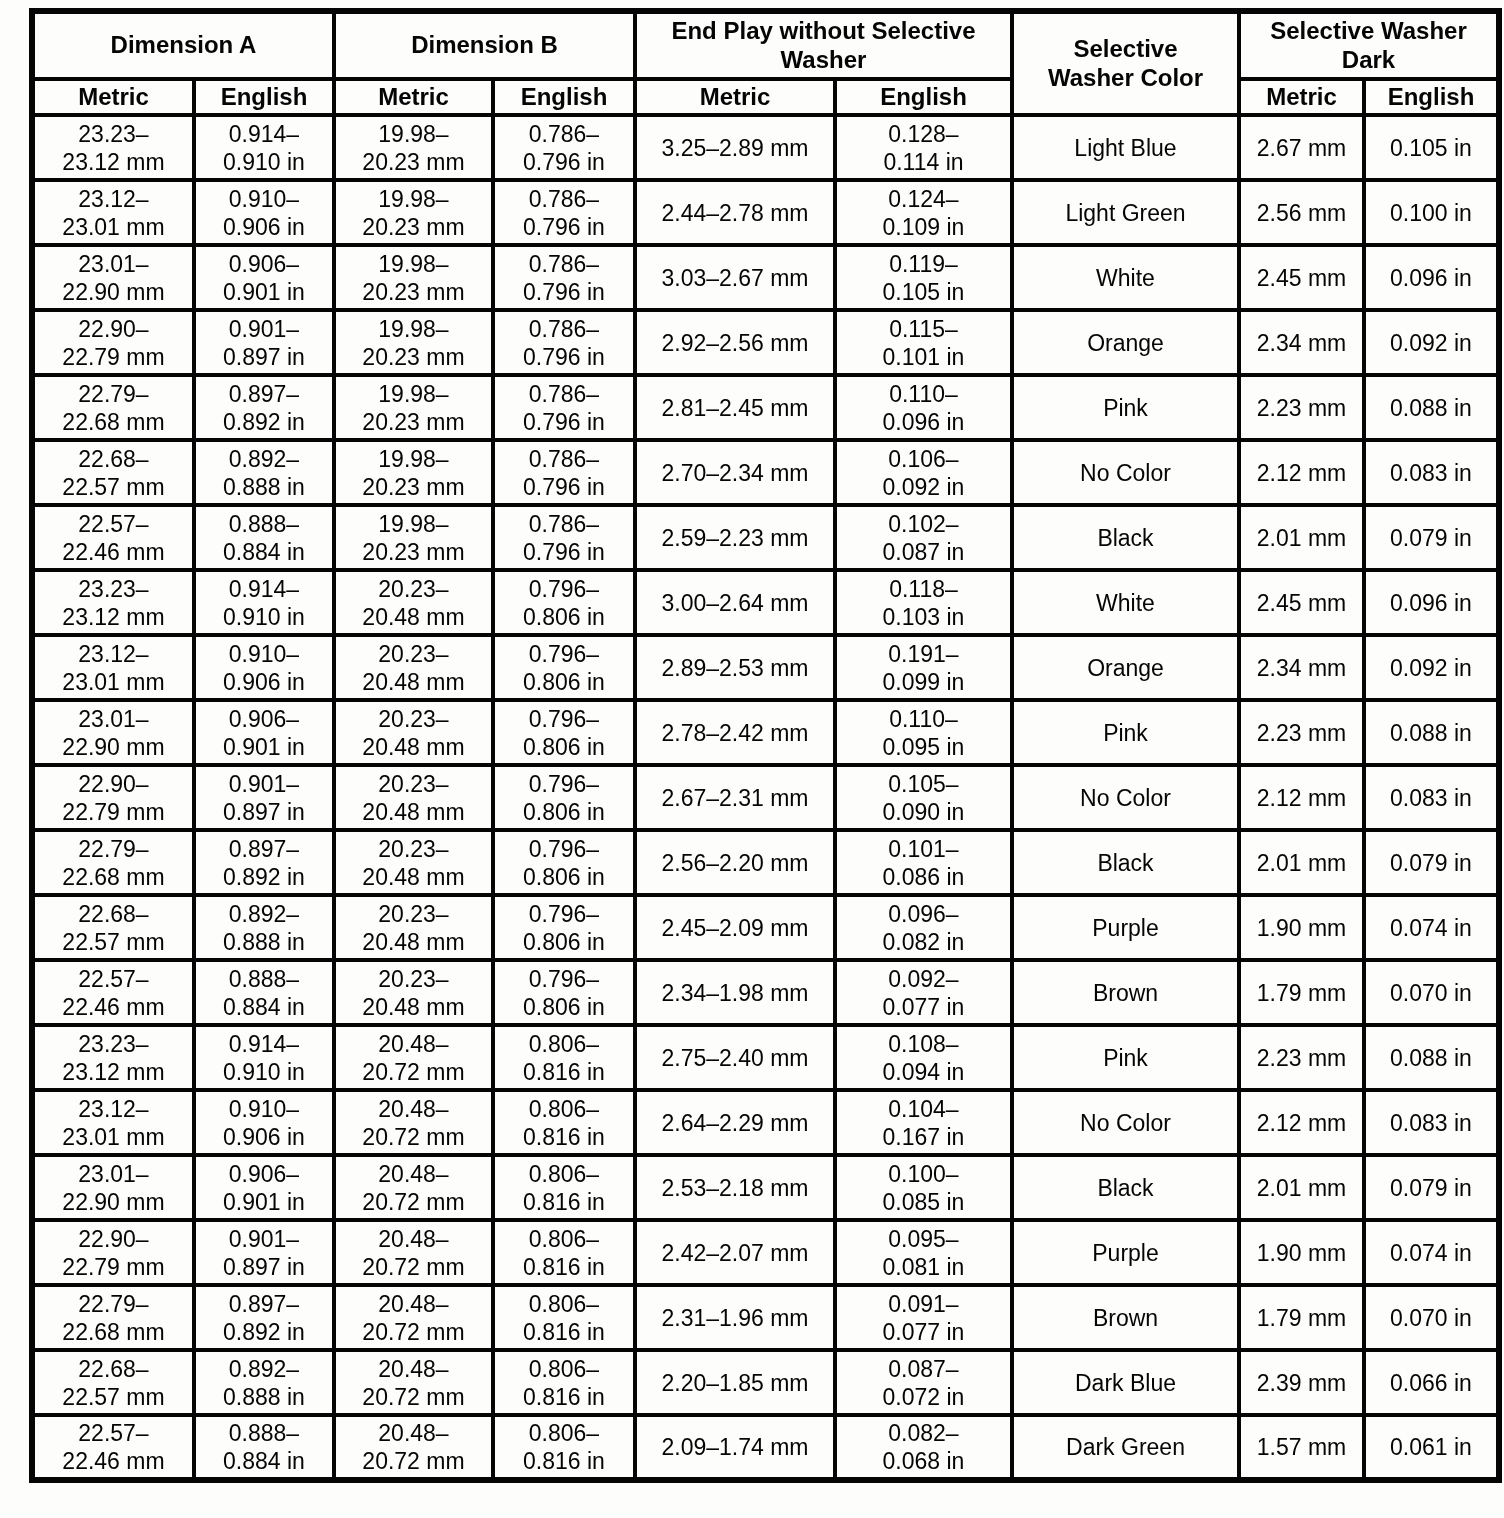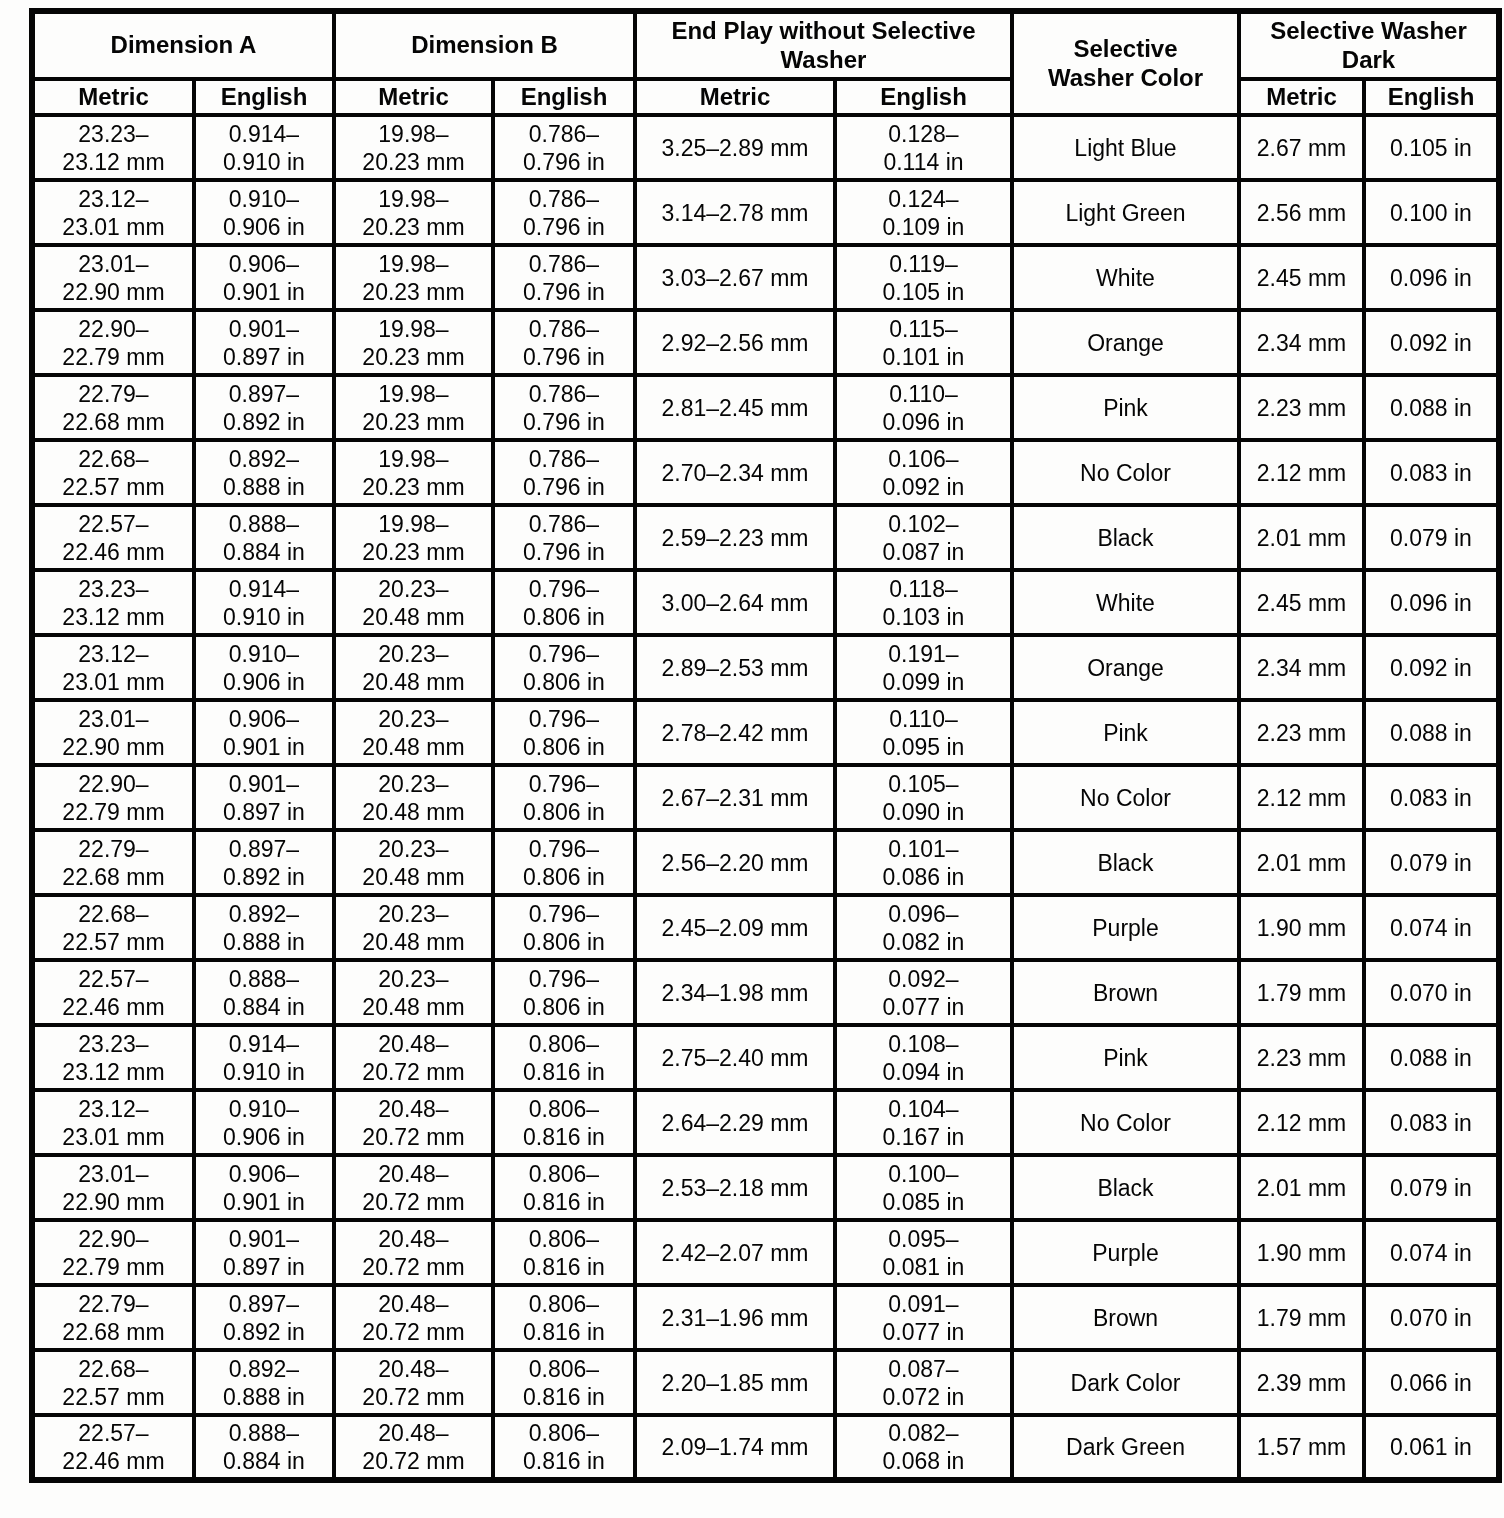--- a/index.html
+++ b/index.html
@@ -103,21 +103,21 @@
     </tr>
         <tr>
       <td>23.12–
 23.01 mm</td>
       <td>0.910–
 0.906 in</td>
       <td>19.98–
 20.23 mm</td>
       <td>0.786–
 0.796 in</td>
-      <td>3.14–2.78 mm</td>
+      <td>2.44–2.78 mm</td>
       <td>0.124–
 0.109 in</td>
       <td>Light Green</td>
       <td>2.56 mm</td>
       <td>0.100 in</td>
     </tr>
         <tr>
       <td>23.01–
 22.90 mm</td>
       <td>0.906–
@@ -394,21 +394,21 @@
 22.57 mm</td>
       <td>0.892–
 0.888 in</td>
       <td>20.48–
 20.72 mm</td>
       <td>0.806–
 0.816 in</td>
       <td>2.20–1.85 mm</td>
       <td>0.087–
 0.072 in</td>
-      <td>Dark Color</td>
+      <td>Dark Blue</td>
       <td>2.39 mm</td>
       <td>0.066 in</td>
     </tr>
         <tr>
       <td>22.57–
 22.46 mm</td>
       <td>0.888–
 0.884 in</td>
       <td>20.48–
 20.72 mm</td>

